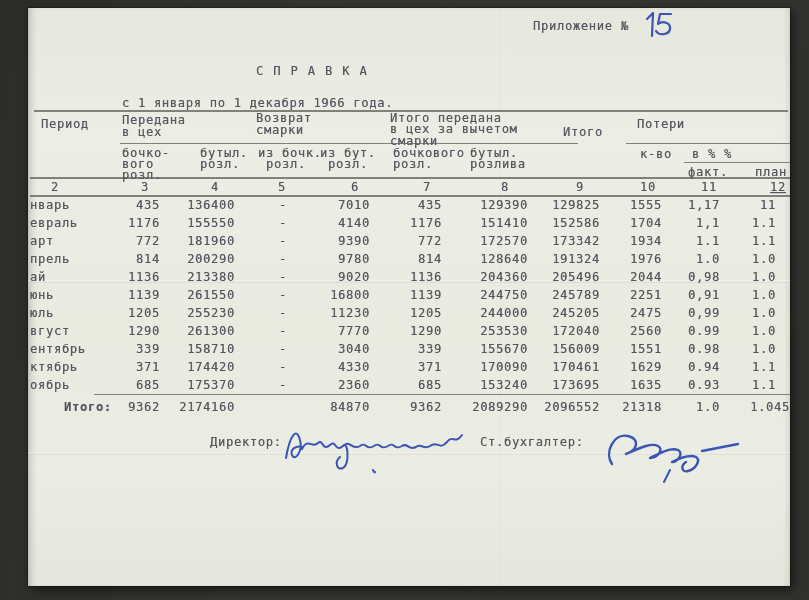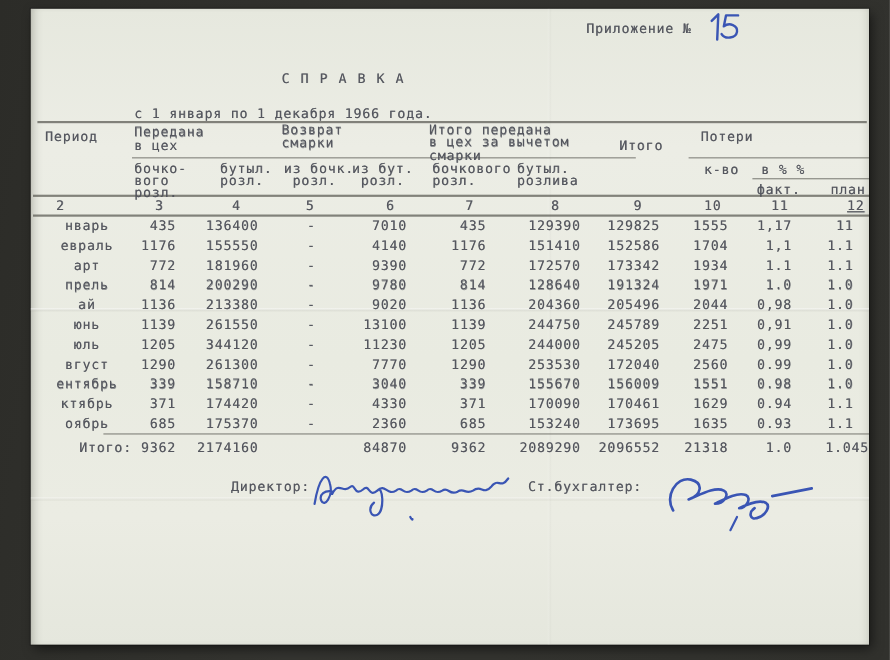--- a/index.html
+++ b/index.html
@@ -29,25 +29,25 @@
   
   .tbody{position:absolute;left:0;top:190px;width:762px;}
   .trow{
     display:grid;height:18px;align-items:start;
     grid-template-columns:100px 32px 75px 52px 83px 72px 86px 72px 62px 58px 70px;
   }
   .trow .cell{
     font-size:12px;line-height:14px;letter-spacing:.75px;color:#54565e;white-space:pre;
     text-shadow:.3px .3px .4px rgba(70,72,82,.55);text-align:right;
   }
-  .trow .cell.period{text-align:center;padding-left:2px;}
+  .trow .cell.period{text-align:left;padding-left:2px;}
   .trow .cell.c12{padding-right:14px;}
   .trow.totals{position:absolute;left:0;top:390px;width:762px;}
   .trow.totals .cell{padding-top:2px;}
-  .trow.totals .cell.period{padding-left:36px;}
+  .trow.totals .cell.period{padding-left:36px;font-weight:bold;}
   .trow.totals .cell.c12{padding-right:0;}
   .colnum{position:absolute;top:173px;}
   .sig{position:absolute;}
   .sig path{fill:none;stroke:#3a55b4;stroke-linecap:round;stroke-linejoin:round;}
 </style>
 </head>
 <body>
 
 <div class="paper">
 
@@ -158,21 +158,21 @@
       </div>
       <div class="trow">
         <span class="cell period">прель</span>
         <span class="cell c3">814</span>
         <span class="cell c4">200290</span>
         <span class="cell c5">-</span>
         <span class="cell c6">9780</span>
         <span class="cell c7">814</span>
         <span class="cell c8">128640</span>
         <span class="cell c9">191324</span>
-        <span class="cell c10">1971</span>
+        <span class="cell c10">1976</span>
         <span class="cell c11">1.0</span>
         <span class="cell c12">1.0</span>
       </div>
       <div class="trow">
         <span class="cell period">ай</span>
         <span class="cell c3">1136</span>
         <span class="cell c4">213380</span>
         <span class="cell c5">-</span>
         <span class="cell c6">9020</span>
         <span class="cell c7">1136</span>
@@ -180,32 +180,32 @@
         <span class="cell c9">205496</span>
         <span class="cell c10">2044</span>
         <span class="cell c11">0,98</span>
         <span class="cell c12">1.0</span>
       </div>
       <div class="trow">
         <span class="cell period">юнь</span>
         <span class="cell c3">1139</span>
         <span class="cell c4">261550</span>
         <span class="cell c5">-</span>
-        <span class="cell c6">13100</span>
+        <span class="cell c6">16800</span>
         <span class="cell c7">1139</span>
         <span class="cell c8">244750</span>
         <span class="cell c9">245789</span>
         <span class="cell c10">2251</span>
         <span class="cell c11">0,91</span>
         <span class="cell c12">1.0</span>
       </div>
       <div class="trow">
         <span class="cell period">юль</span>
         <span class="cell c3">1205</span>
-        <span class="cell c4">344120</span>
+        <span class="cell c4">255230</span>
         <span class="cell c5">-</span>
         <span class="cell c6">11230</span>
         <span class="cell c7">1205</span>
         <span class="cell c8">244000</span>
         <span class="cell c9">245205</span>
         <span class="cell c10">2475</span>
         <span class="cell c11">0,99</span>
         <span class="cell c12">1.0</span>
       </div>
       <div class="trow">

